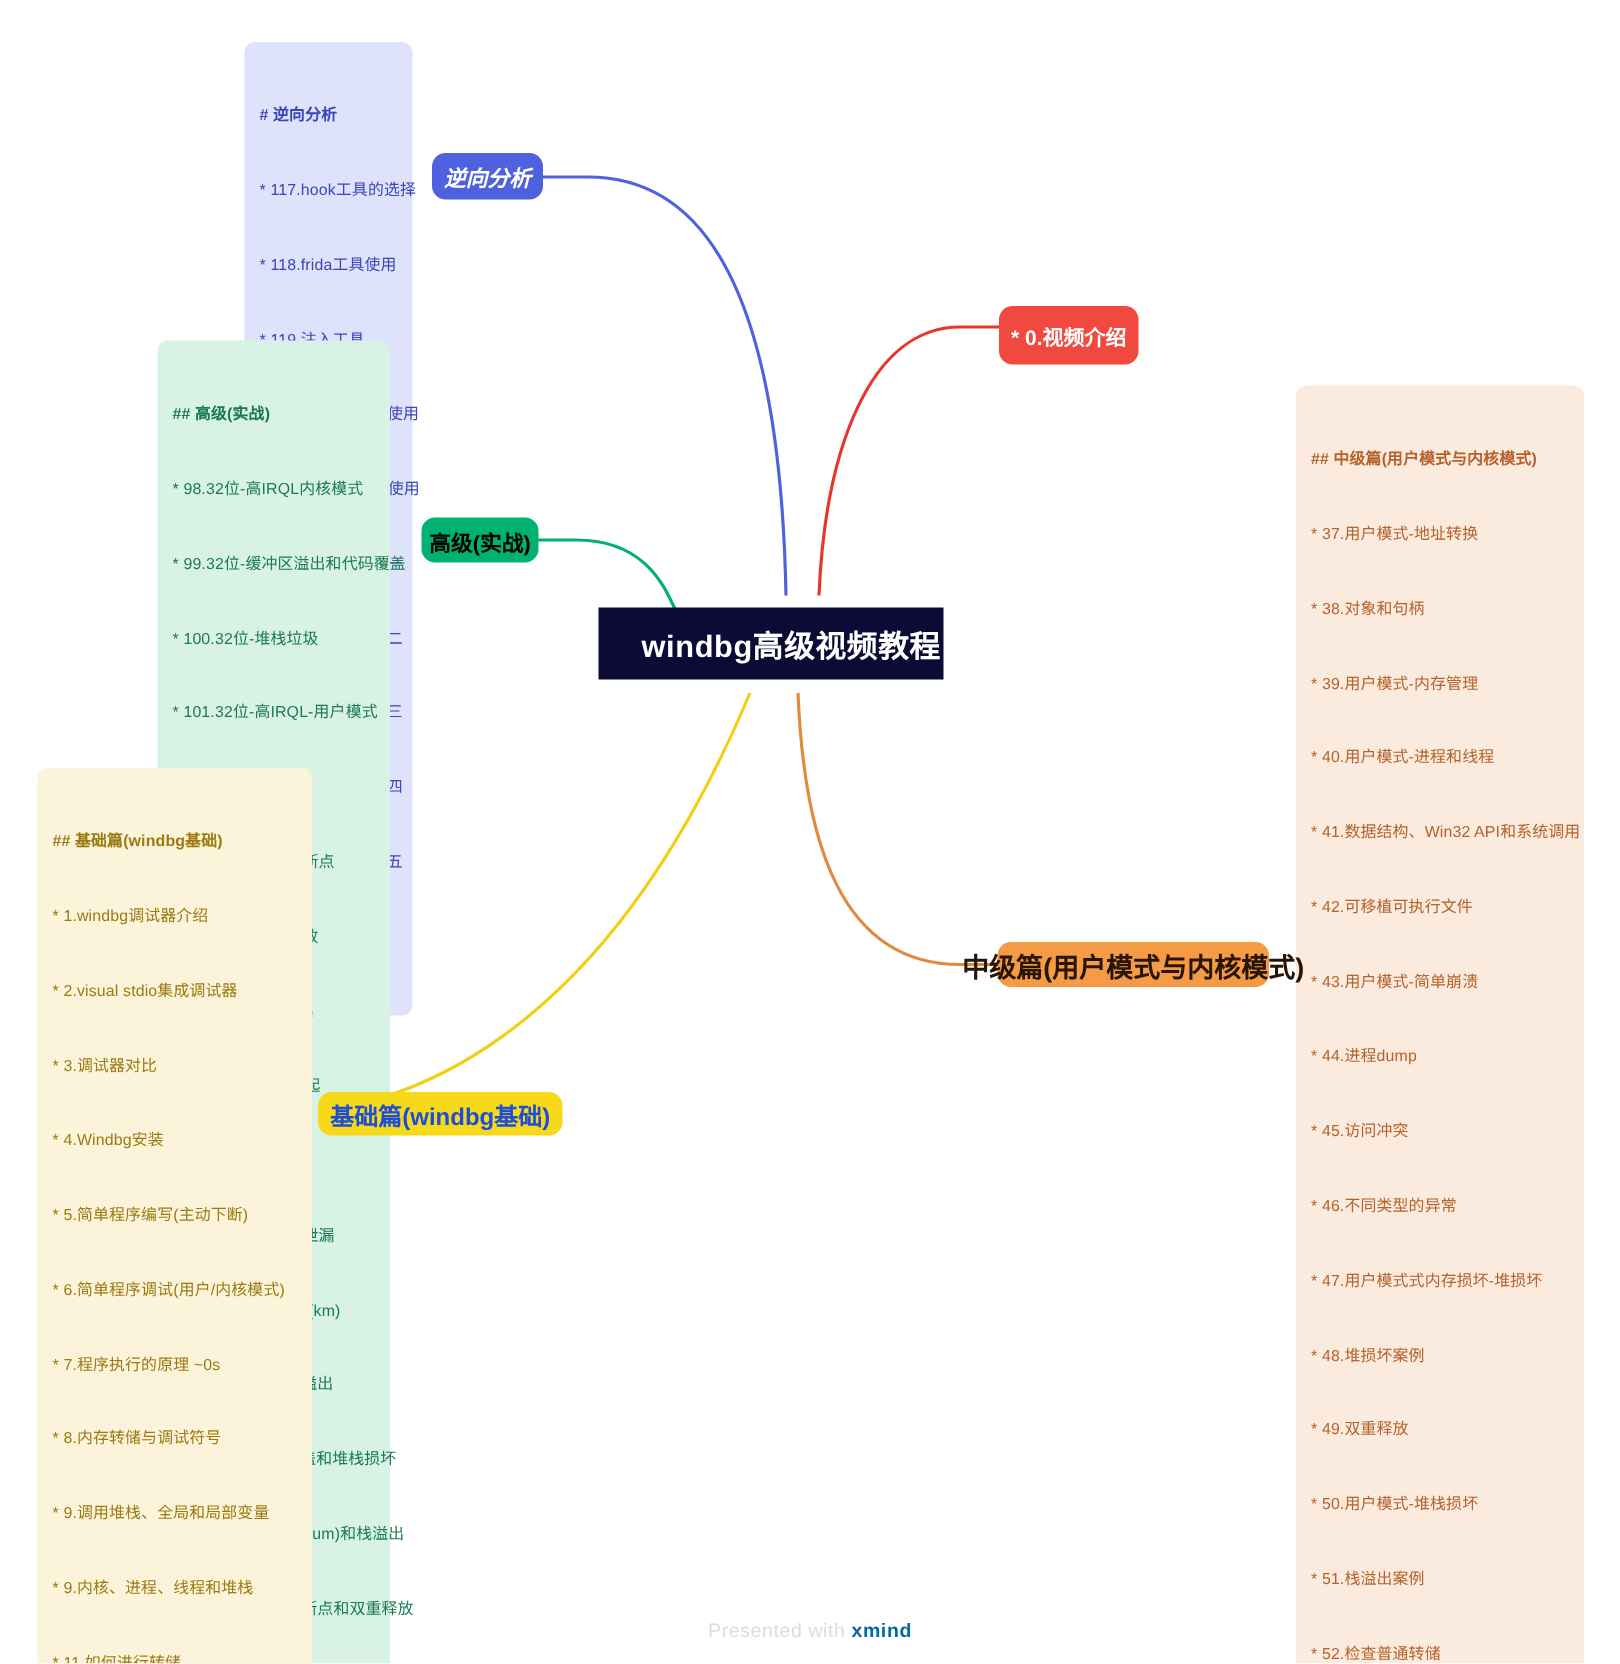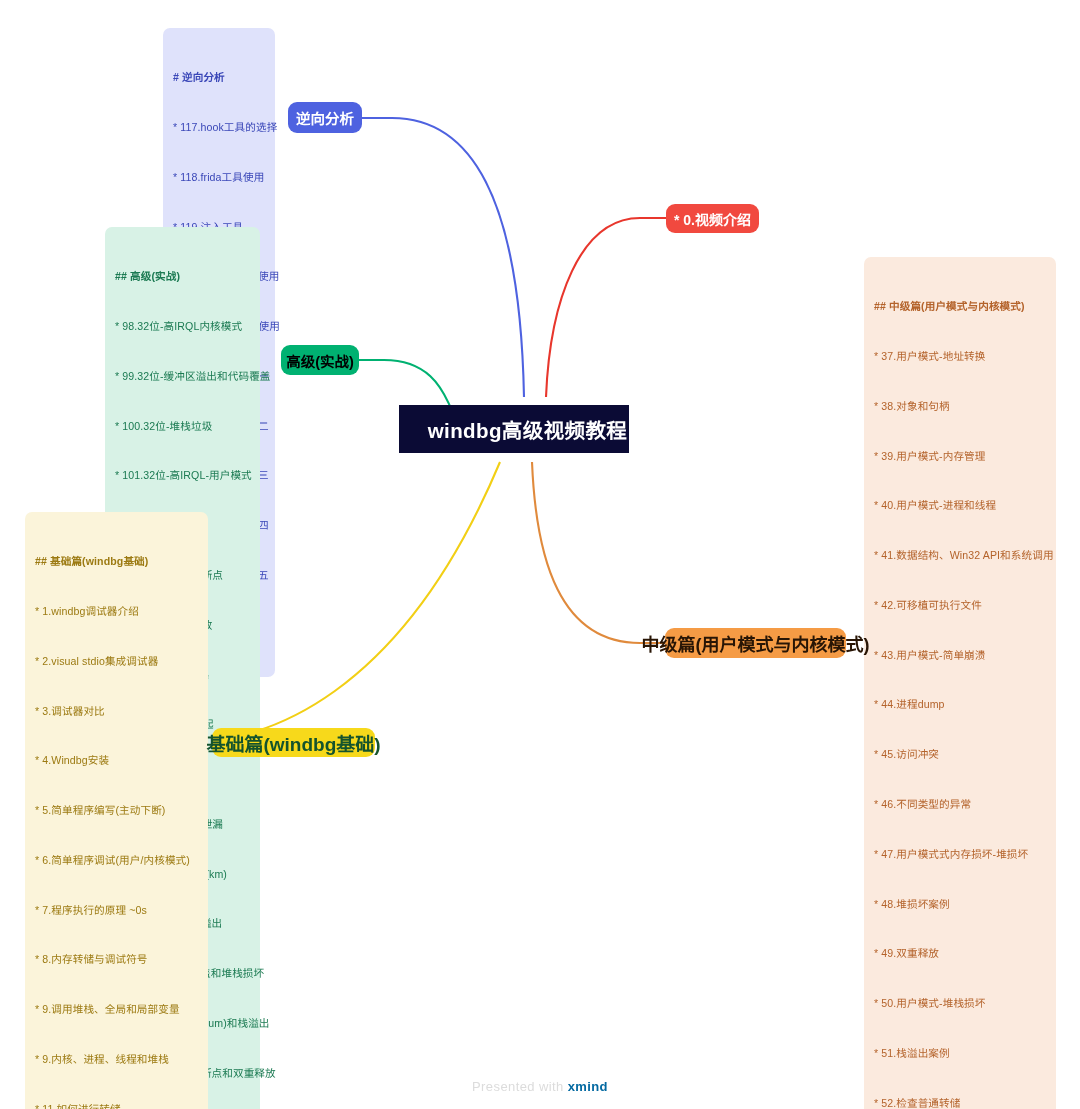--- a/index.html
+++ b/index.html
@@ -80,22 +80,22 @@
     color: #ffffff;
     font-size: 14.5px;
   }
   .pill-advanced {
     background: #00b171;
     color: #000000;
     font-size: 14.5px;
   }
   .pill-basic {
     background: #f7d91b;
-    color: #14532d;
-    font-size: 19px;
+    color: #1d4ed8;
+    font-size: 16px;
   }
   .pill-middle {
     background: #f59b45;
     color: #281505;
     font-size: 18px;
   }
   .pill-intro {
     background: #f1493f;
     color: #ffffff;
     font-size: 14px;
@@ -177,21 +177,21 @@
     <span class="ln">* 119.注入工具</span>
     <span class="ln">* 120.x64dbg工具使用</span>
     <span class="ln">* 121.ida工具简单使用</span>
     <span class="ln">* 122.vip破费实战一</span>
     <span class="ln">* 123.vip破费实战二</span>
     <span class="ln">* 124.vip破费实战三</span>
     <span class="ln">* 125.vip破费实战四</span>
     <span class="ln">* 126.vip破费实战五</span>
     <span class="ln">* ...</span>
   </div>
-  <div class="pill pill-reverse" style="left:288px; top:102px; width:74px; height:31px;">
+  <div class="pill pill-reverse" style="left:288px; top:102px; width:74px; height:31px;font-style:italic;">
     <span>逆向分析</span>
   </div>
 
   <div class="note note-advanced" style="left:105px; top:227px; width:155px;">
     <span class="ln hd">## 高级(实战)</span>
     <span class="ln">* 98.32位-高IRQL内核模式</span>
     <span class="ln">* 99.32位-缓冲区溢出和代码覆盖</span>
     <span class="ln">* 100.32位-堆栈垃圾</span>
     <span class="ln">* 101.32位-高IRQL-用户模式</span>
     <span class="ln">* 102.32位-栈溢出</span>
@@ -207,21 +207,21 @@
     <span class="ln">* 112.64位-高IRQL(um)和栈溢出</span>
     <span class="ln">* 113.64位-硬编码断点和双重释放</span>
     
     
     
   </div>
   <div class="pill pill-advanced" style="left:281px; top:345px; width:78px; height:30px;">
     <span>高级(实战)</span>
   </div>
 
-  <div class="pill pill-intro" style="left:666px; top:204px; width:93px; height:29px;text-align:right;">
+  <div class="pill pill-intro" style="left:666px; top:204px; width:93px; height:39px;text-align:right;">
     <span>* 0.视频介绍</span>
   </div>
 
   <div class="note note-basic" style="left:25px; top:512px; width:183px;">
     <span class="ln hd">## 基础篇(windbg基础)</span>
     <span class="ln">* 1.windbg调试器介绍</span>
     <span class="ln">* 2.visual stdio集成调试器</span>
     <span class="ln">* 3.调试器对比</span>
     <span class="ln">* 4.Windbg安装</span>
     <span class="ln">* 5.简单程序编写(主动下断)</span>

